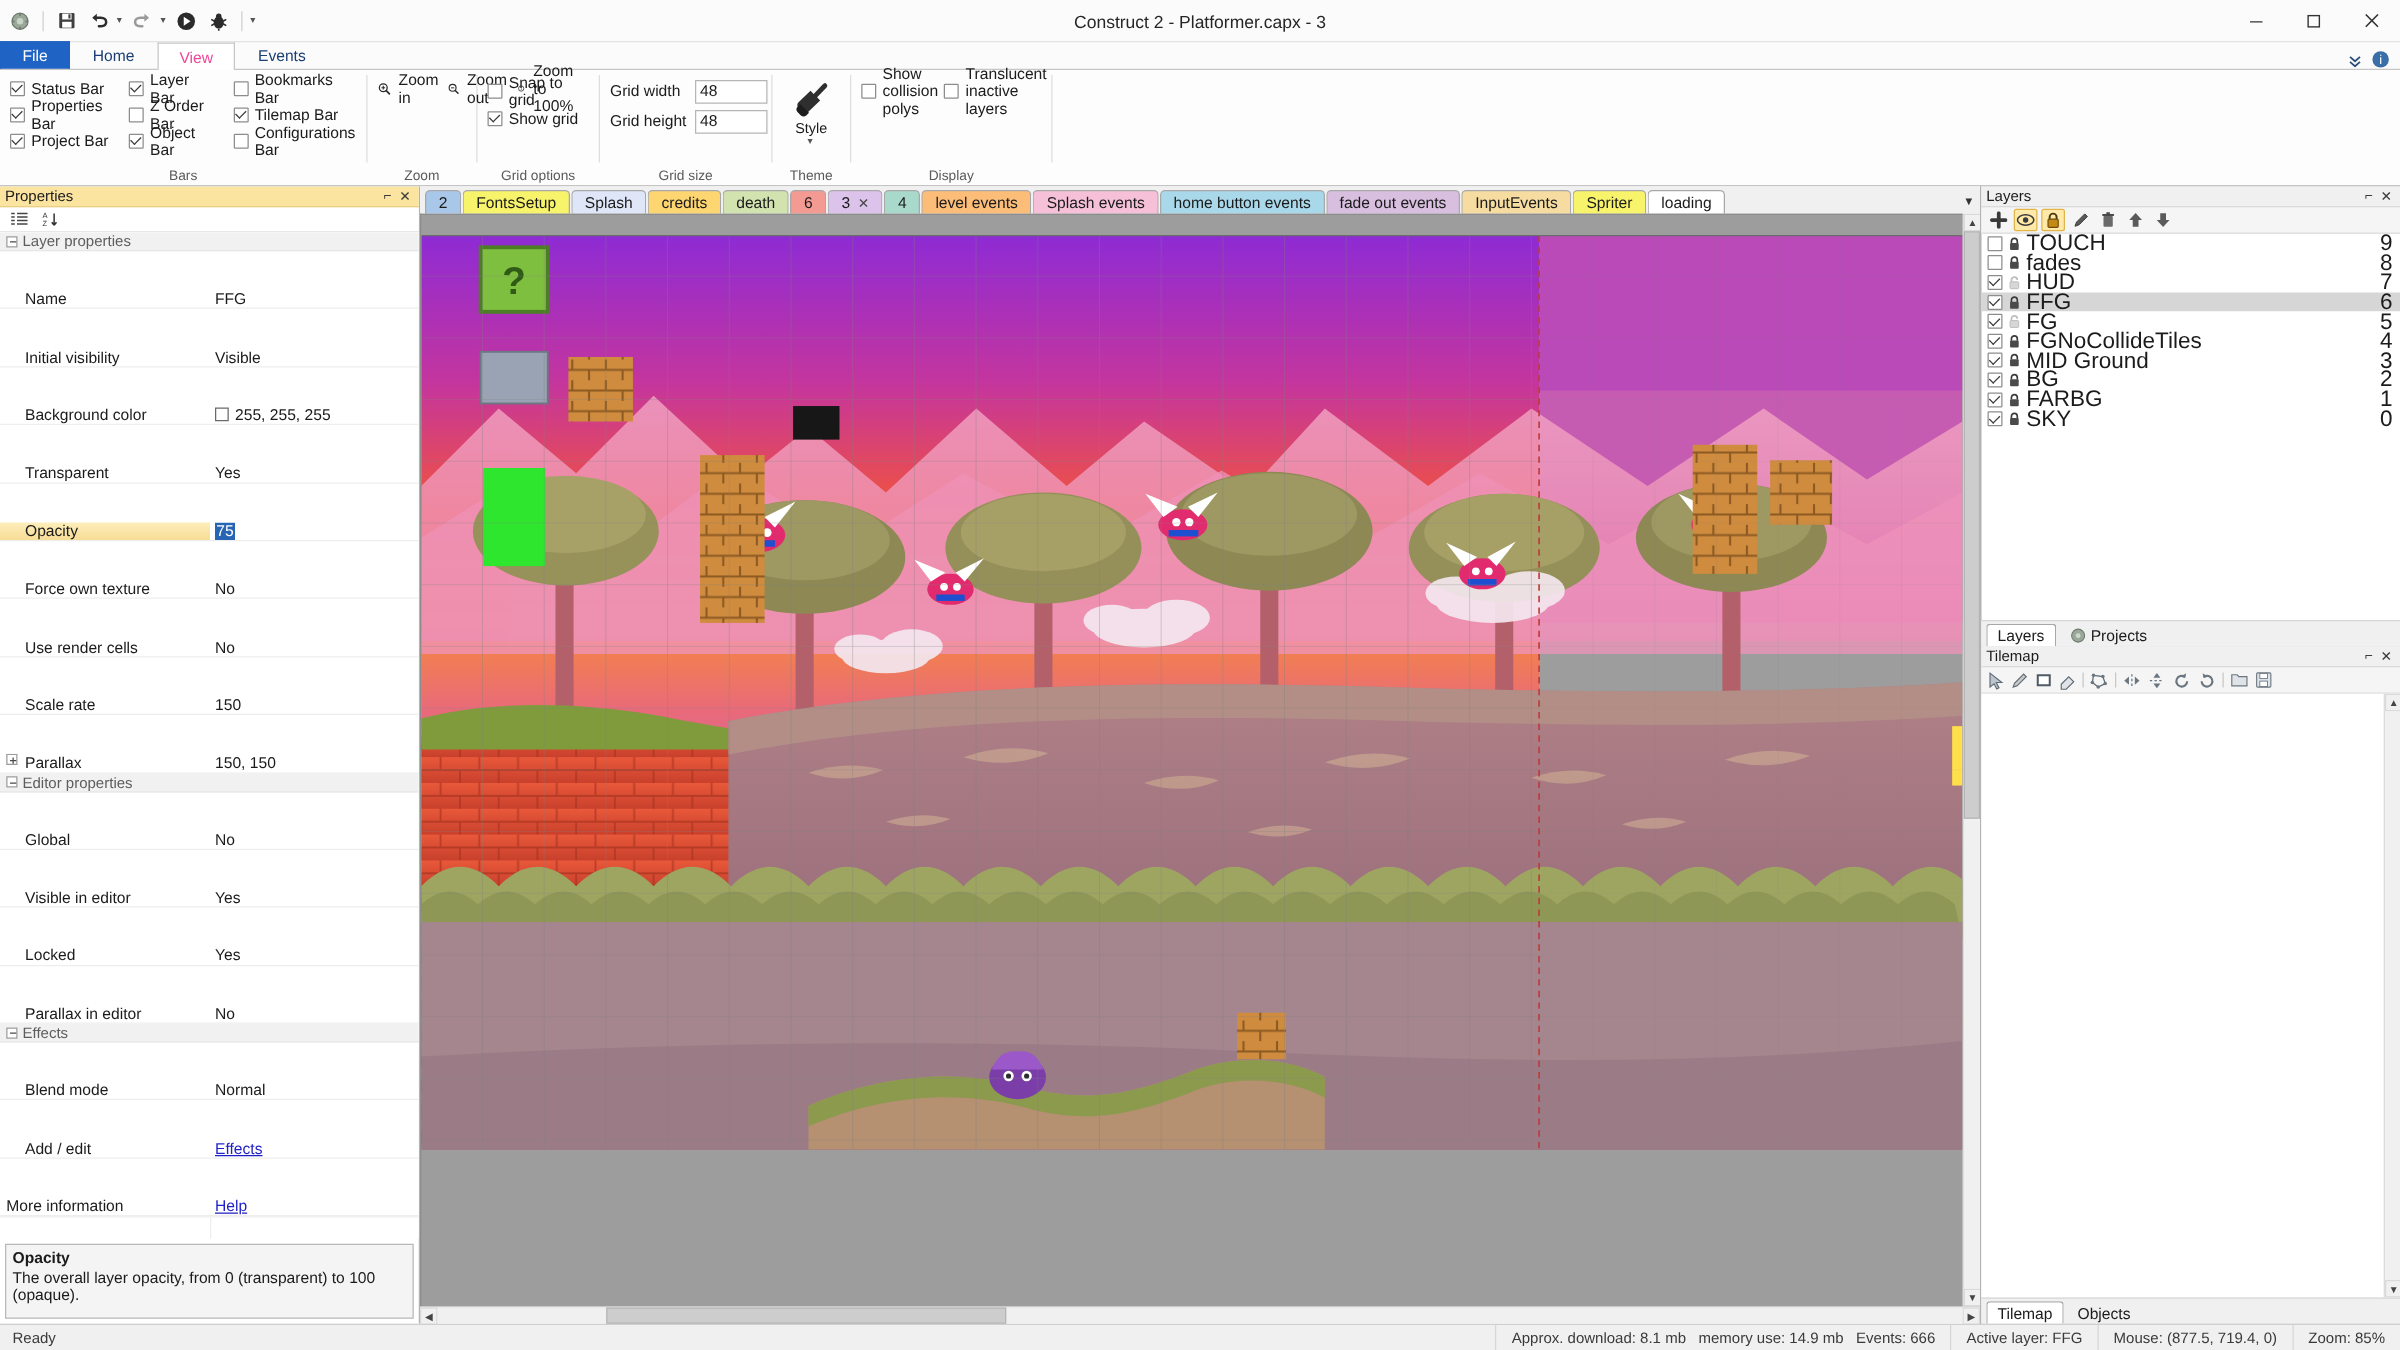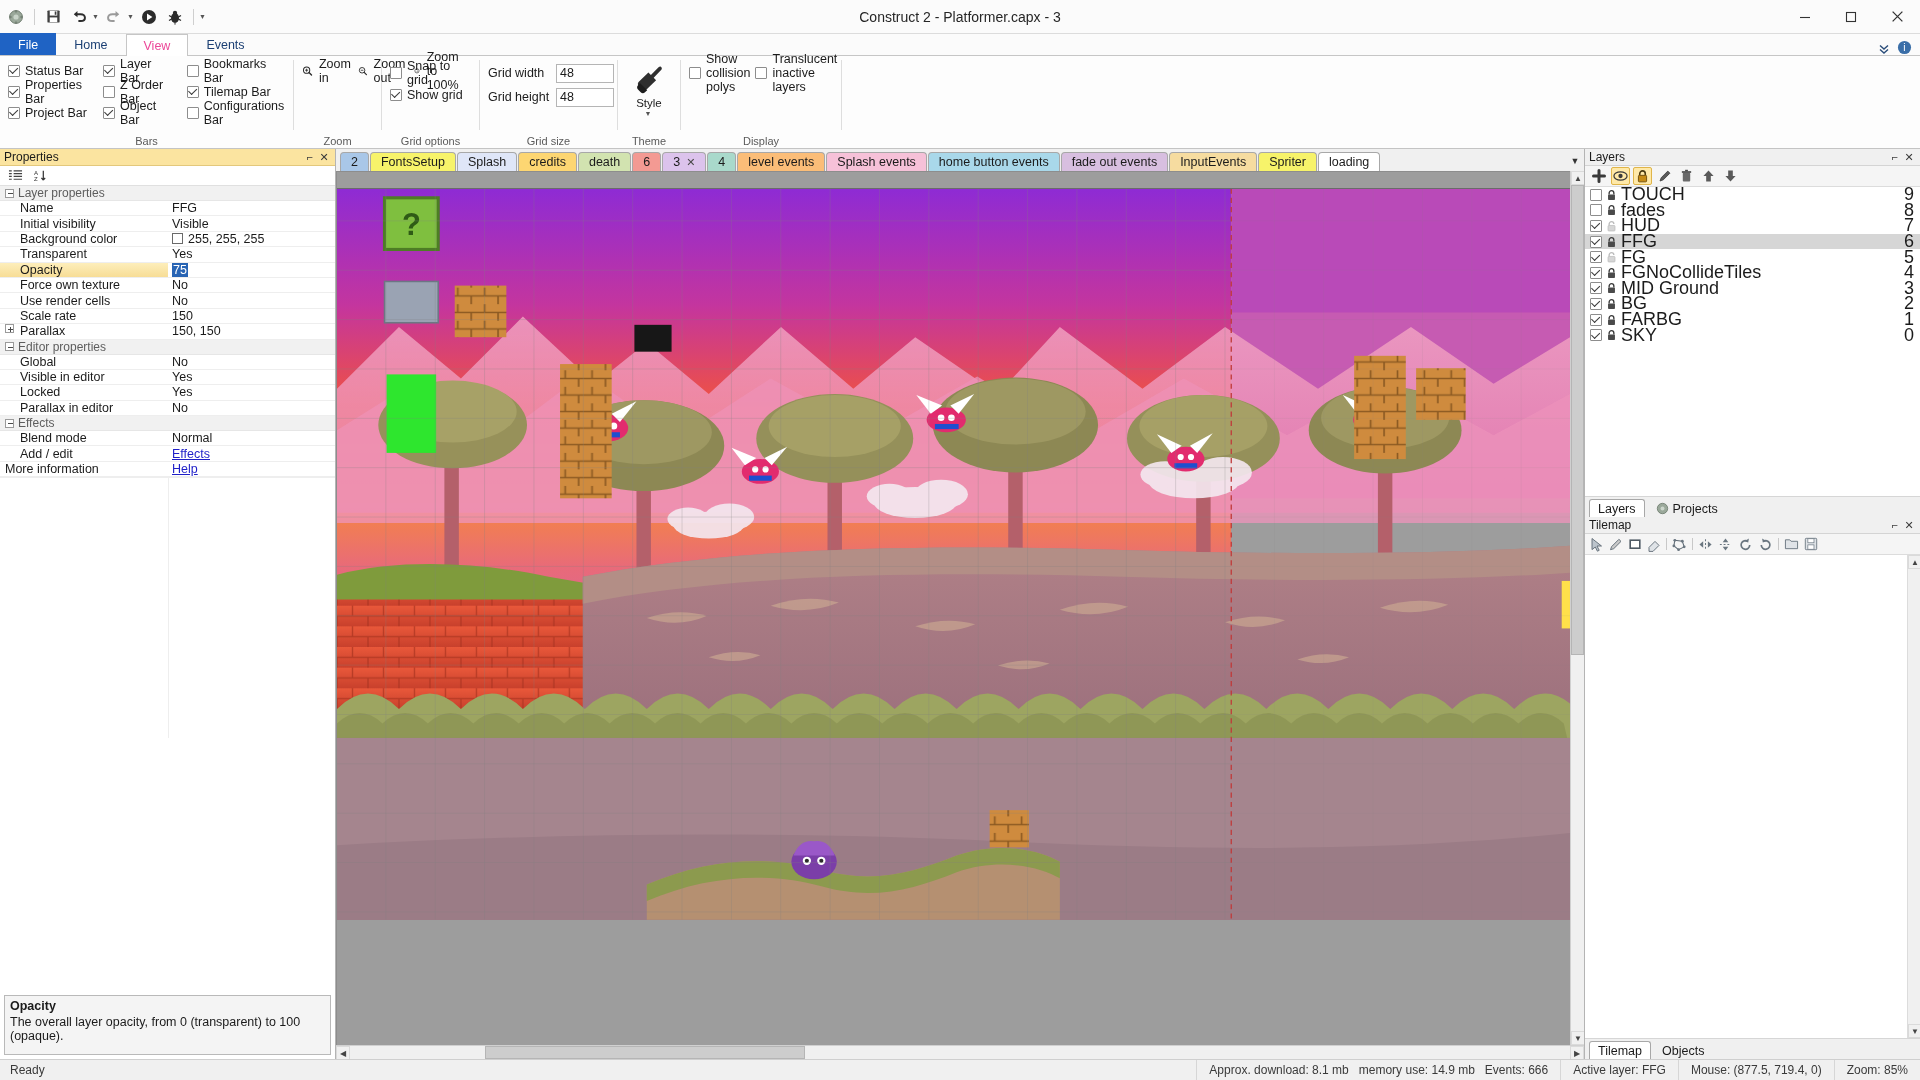--- a/index.html
+++ b/index.html
@@ -88,21 +88,21 @@
   .panel-cap.plain { background:#f0f0f0; border-bottom:1px solid #d4d4d4; }
   .panel-cap .ttl { flex:1; }
   .panel-cap .btn { width:14px; text-align:center; color:#3b3b3b; font-size:11px; }
   .props-toolbar { height:20px; border-bottom:1px solid #e0e0e0; display:flex; align-items:center; gap:10px; padding:0 8px; background:#fff; }
   .props-list { flex:1; overflow:hidden; background:#fff; }
   .grp-row { height:15px; display:flex; align-items:center; gap:4px; padding-left:5px; background:#f1f1f1; border-bottom:1px solid #e6e6e6; }
   .grp-row .ttl { font-size:12px; color:#5d5d5d; }
   .exp { width:9px; height:9px; border:1px solid #9b9b9b; background:#fff; position:relative; flex:0 0 9px; }
   .exp::before { content:""; position:absolute; left:1.5px; top:3.5px; width:5px; height:1px; background:#4a4a4a; }
   .exp.plus::after { content:""; position:absolute; left:3.5px; top:1.5px; width:1px; height:5px; background:#4a4a4a; }
-  .prow { height:15.4px; display:flex; align-items:center; border-bottom:1px solid #eee; font-size:12.5px; }
+  .prow { height:15.4px; display:flex; align-items:center; border-bottom:1px solid #eee; font-size:12.5px;margin-top:31px; }
   .prow .k { width:168px; flex:0 0 168px; padding-left:20px; color:#1b1b1b; white-space:nowrap; overflow:hidden; }
   .prow .v { flex:1; padding-left:4px; display:flex; align-items:center; gap:5px; color:#1b1b1b; overflow:hidden; white-space:nowrap;}
   .prow.sel .k { background:linear-gradient(#fdeebb,#f7dd96); }
   .prow .k.ind { padding-left:20px; }
   .prow .k.subexp { padding-left:5px; display:flex; align-items:flex-start; gap:6px; }
   .swatch { width:11px; height:11px; border:1px solid #6a6a6a; background:#fff; flex:0 0 11px; }
   .vedit { background:#2864b4; color:#fff; padding:0 1px; }
   .lnk { color:#1f1fc8; text-decoration:underline; }
   .props-desc {
     height:60px; margin:4px; border:1px solid #b9b9b9; background:#f4f4f4; padding:3px 5px;

